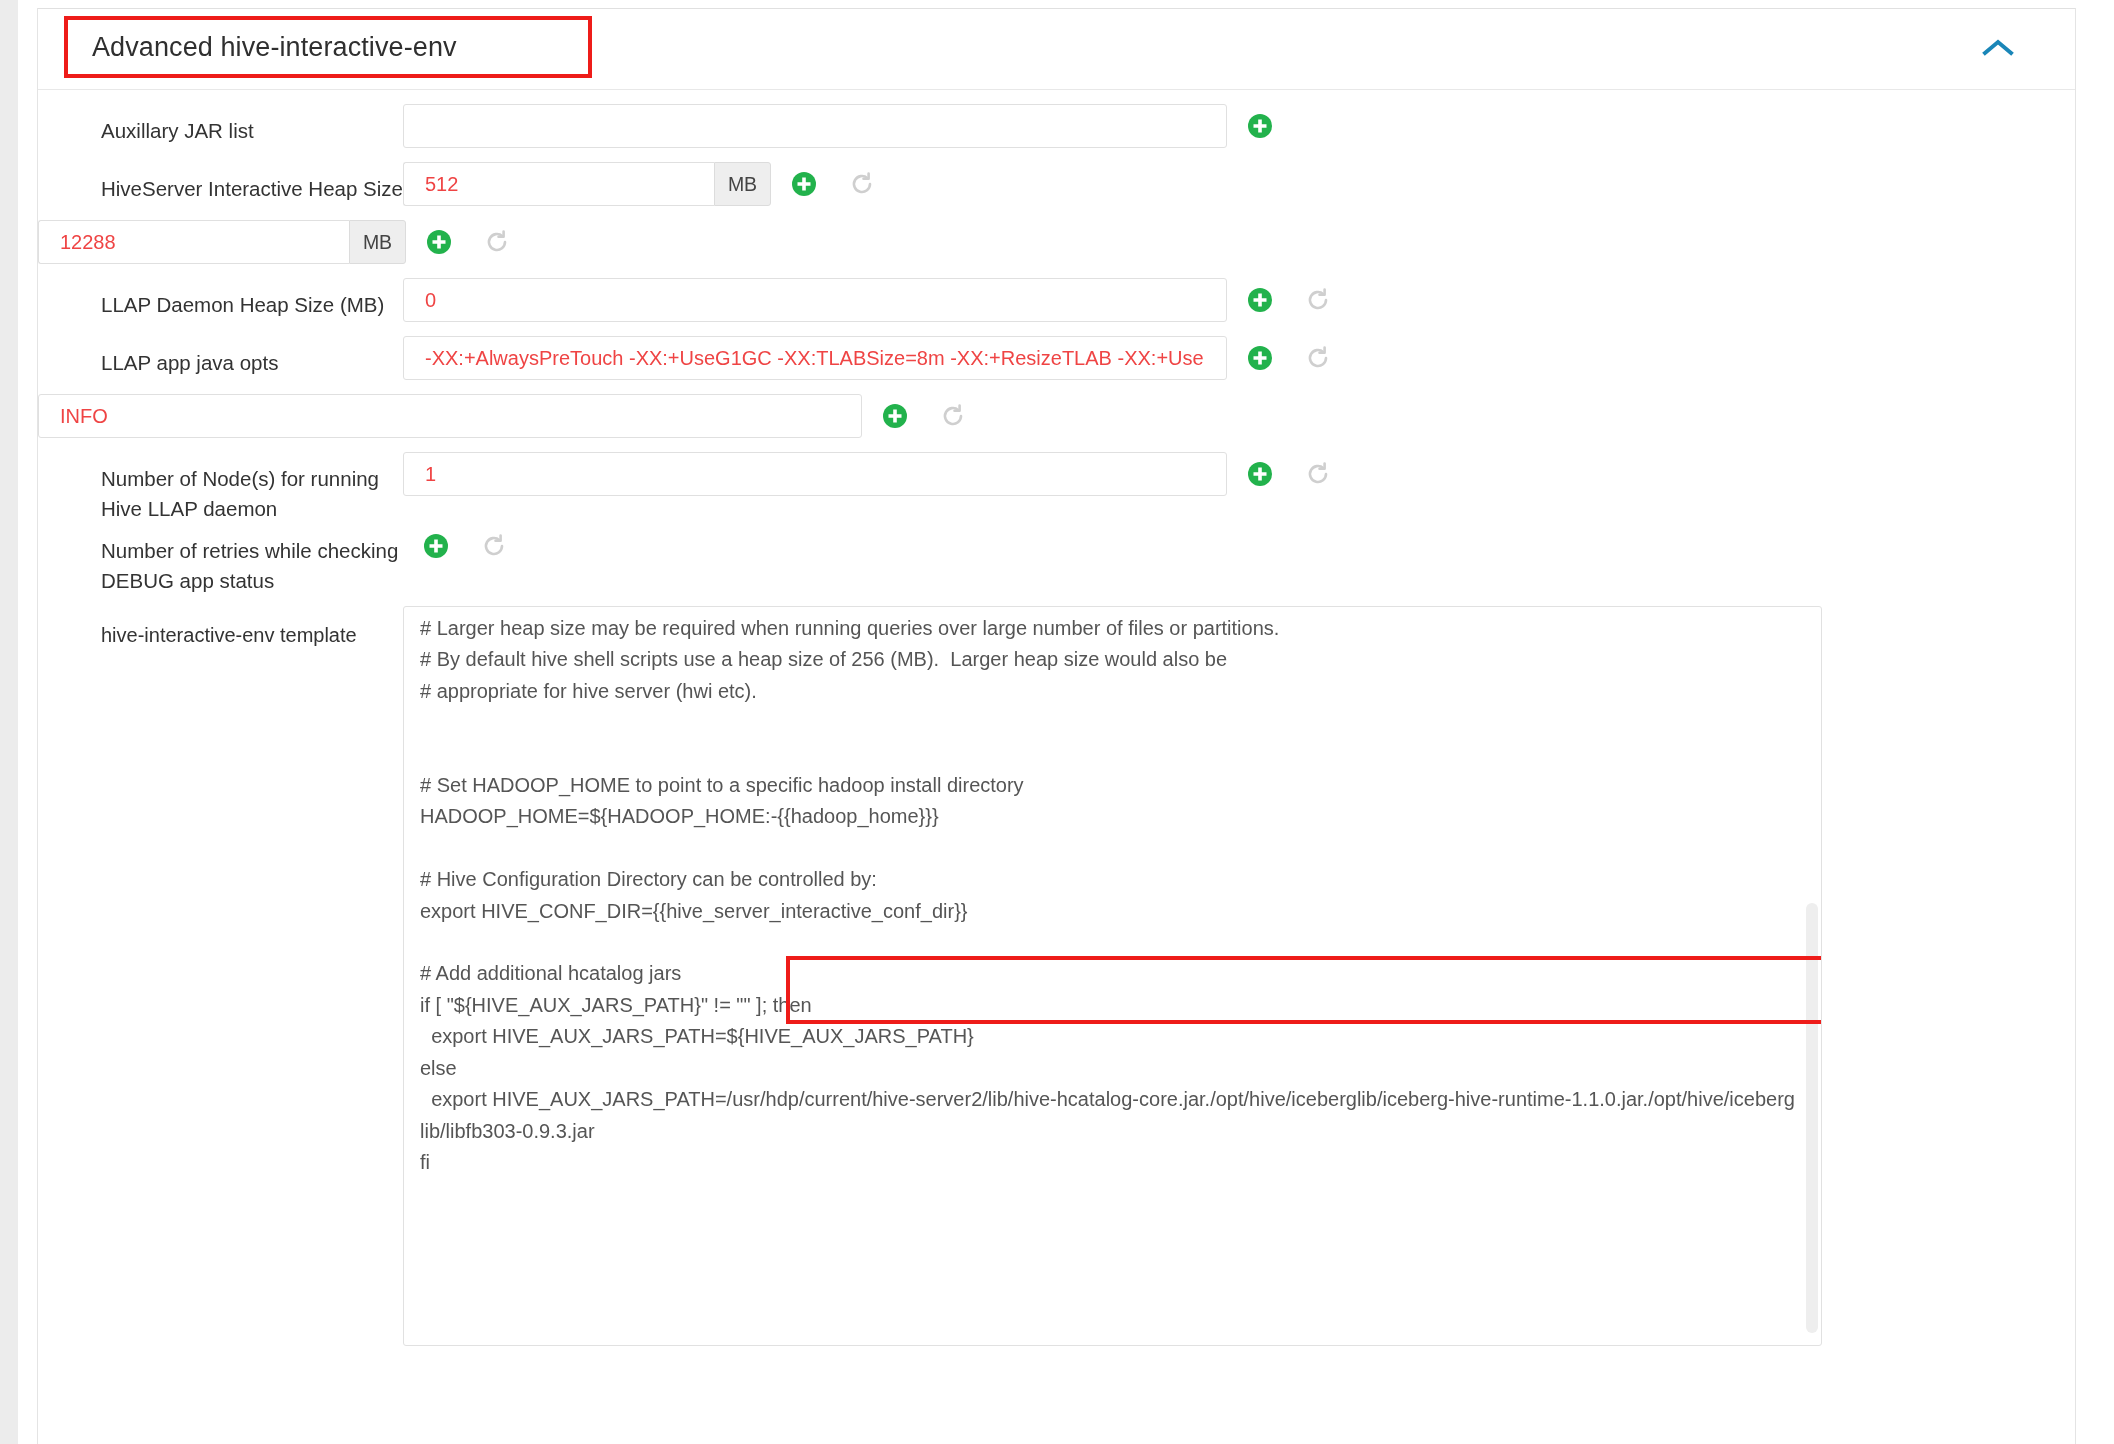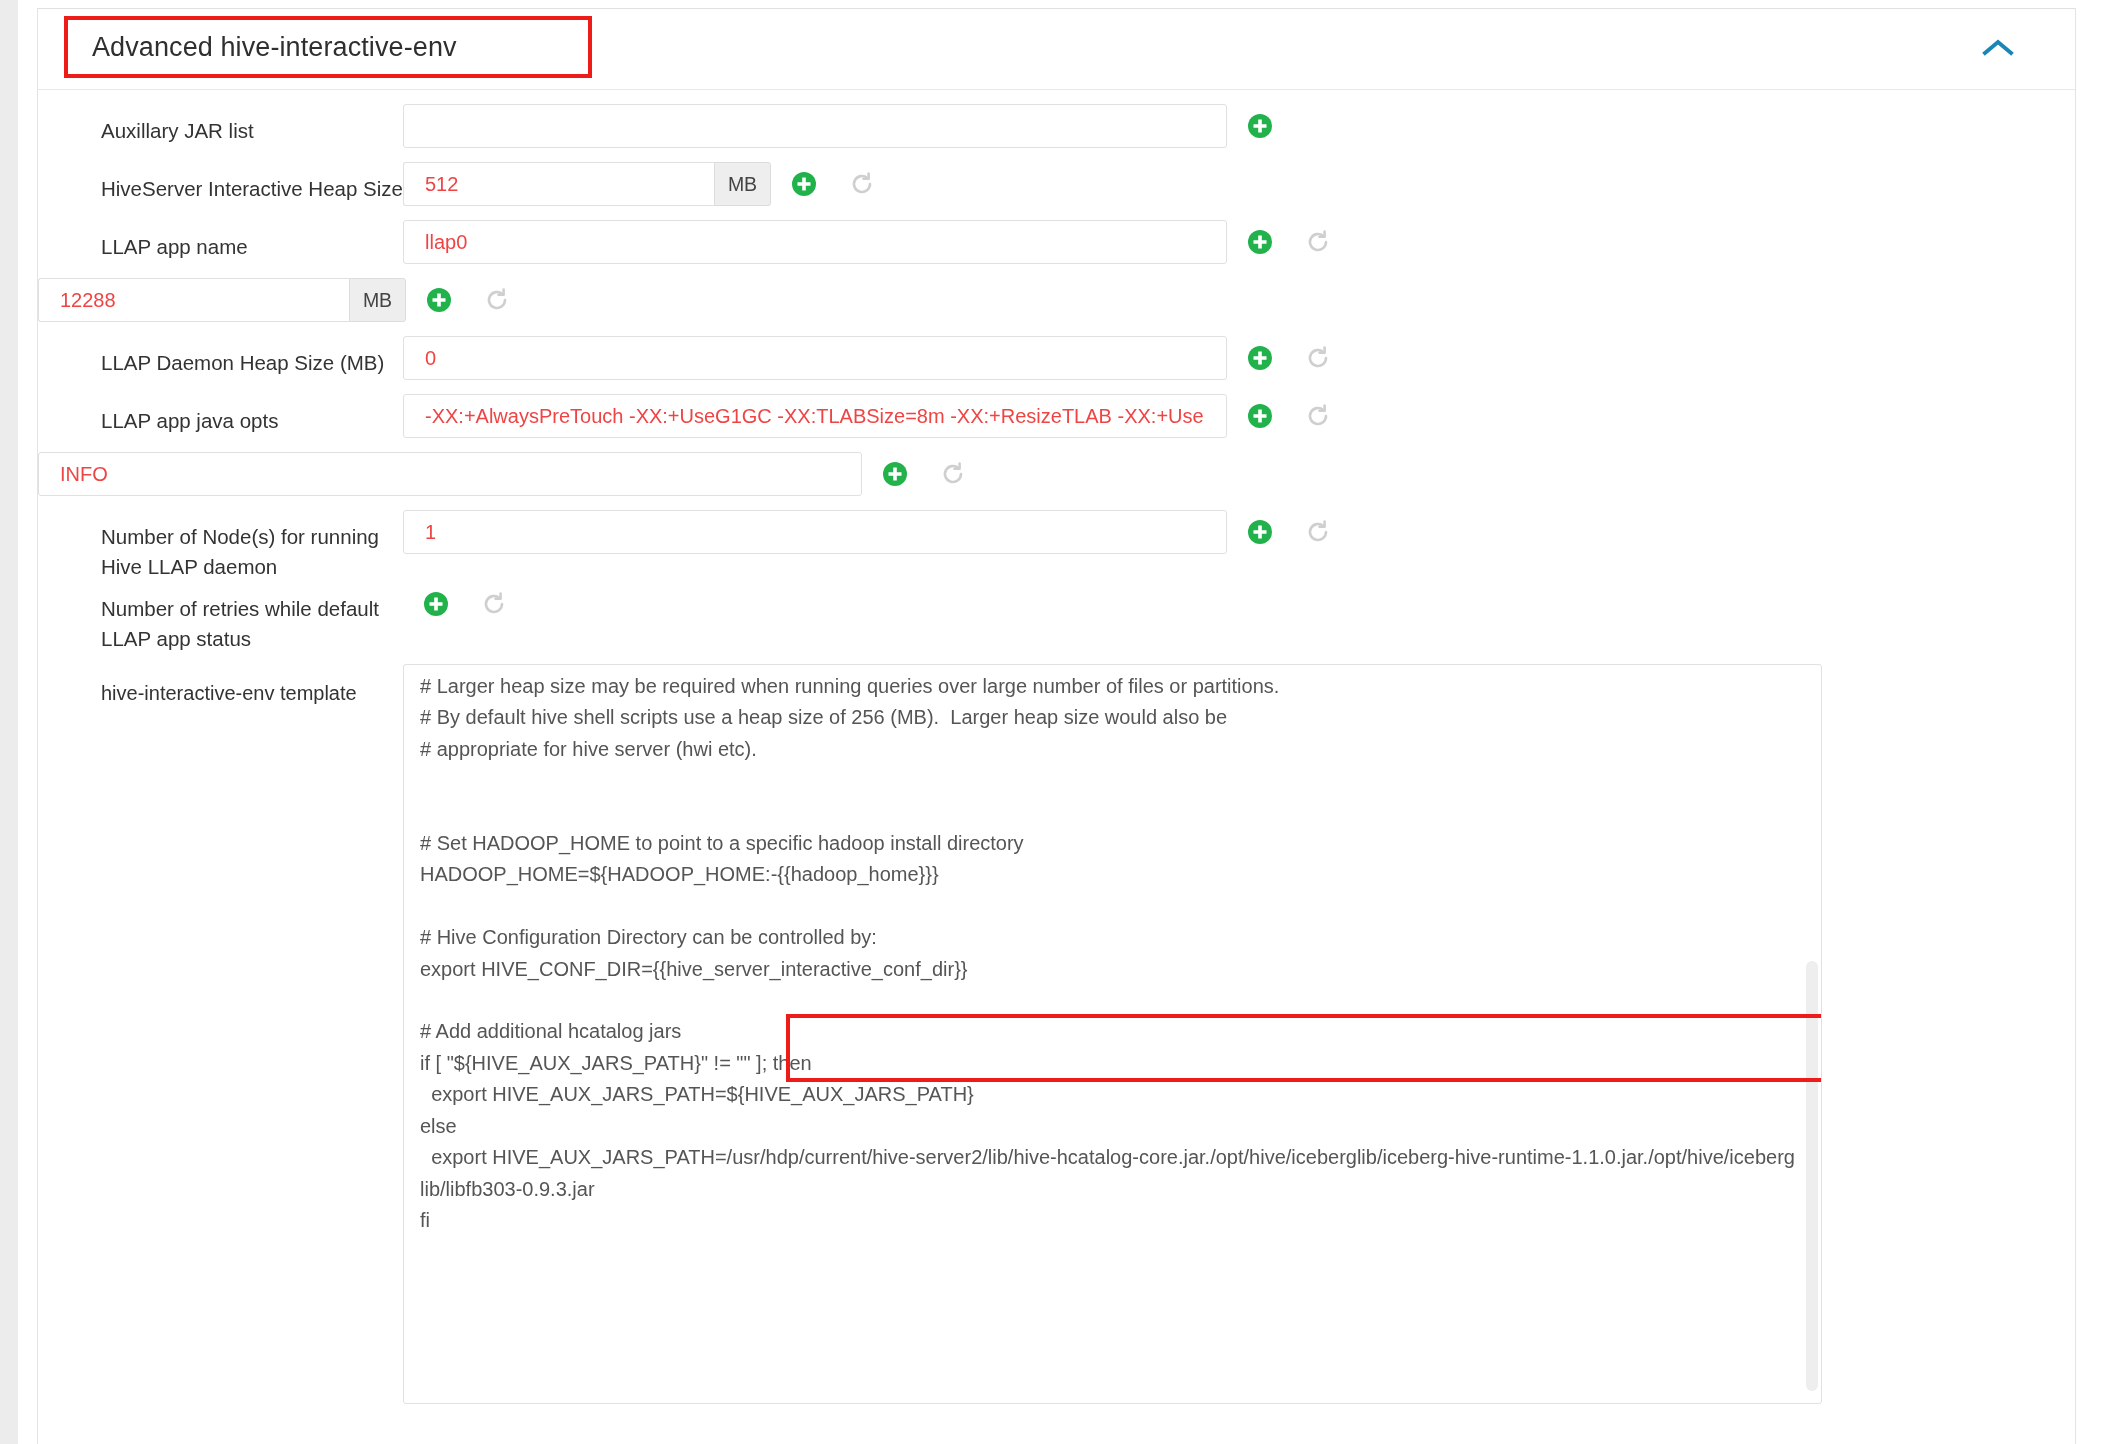--- a/index.html
+++ b/index.html
@@ -247,40 +247,20 @@
         </span>
         <span class="icon-btn refresh-icon">
           <svg width="26" height="26" viewBox="0 0 26 26">
               <path d="M21 13a8 8 0 1 1-2.6-5.9" fill="none" stroke="#cfcfcf" stroke-width="2.6" stroke-linecap="round"></path>
               <path d="M19.6 2.6v5.1h-5.1" fill="none" stroke="#cfcfcf" stroke-width="2.6" stroke-linecap="round" stroke-linejoin="round"></path>
             </svg>
         </span>
       </div>
     </div>
 
-    <div class="form-row">
-      <div class="f-label">LLAP app name</div>
-      <div class="f-control">
-        <div class="input-shell">
-          <input class="txt wide" type="text" value="llap0" style="">
-        </div>
-        <span class="icon-btn plus-icon">
-          <svg width="26" height="26" viewBox="0 0 26 26">
-              <circle cx="13" cy="13" r="12" fill="#22b24c"></circle>
-              <path d="M11.2 6.5h3.6v4.7h4.7v3.6h-4.7v4.7h-3.6v-4.7H6.5v-3.6h4.7z" fill="#fff"></path>
-            </svg>
-        </span>
-        <span class="icon-btn refresh-icon">
-          <svg width="26" height="26" viewBox="0 0 26 26">
-              <path d="M21 13a8 8 0 1 1-2.6-5.9" fill="none" stroke="#cfcfcf" stroke-width="2.6" stroke-linecap="round"></path>
-              <path d="M19.6 2.6v5.1h-5.1" fill="none" stroke="#cfcfcf" stroke-width="2.6" stroke-linecap="round" stroke-linejoin="round"></path>
-            </svg>
-        </span>
-      </div>
-    </div>
 
     <div class="form-row">
       <div class="f-control">
         <div class="input-shell">
           <input class="txt unit" type="text" value="12288" style="">
           <span class="unit-addon">MB</span>
         </div>
         <span class="icon-btn plus-icon">
           <svg width="26" height="26" viewBox="0 0 26 26">
               <circle cx="13" cy="13" r="12" fill="#22b24c"></circle>
@@ -373,21 +353,21 @@
         <span class="icon-btn refresh-icon">
           <svg width="26" height="26" viewBox="0 0 26 26">
               <path d="M21 13a8 8 0 1 1-2.6-5.9" fill="none" stroke="#cfcfcf" stroke-width="2.6" stroke-linecap="round"></path>
               <path d="M19.6 2.6v5.1h-5.1" fill="none" stroke="#cfcfcf" stroke-width="2.6" stroke-linecap="round" stroke-linejoin="round"></path>
             </svg>
         </span>
       </div>
     </div>
 
     <div class="form-row">
-      <div class="f-label">Number of retries while default LLAP app status</div>
+      <div class="f-label">Number of retries while checking DEBUG app status</div>
       <div class="f-control">
         <span class="icon-btn plus-icon">
           <svg width="26" height="26" viewBox="0 0 26 26">
               <circle cx="13" cy="13" r="12" fill="#22b24c"></circle>
               <path d="M11.2 6.5h3.6v4.7h4.7v3.6h-4.7v4.7h-3.6v-4.7H6.5v-3.6h4.7z" fill="#fff"></path>
             </svg>
         </span>
         <span class="icon-btn refresh-icon">
           <svg width="26" height="26" viewBox="0 0 26 26">
               <path d="M21 13a8 8 0 1 1-2.6-5.9" fill="none" stroke="#cfcfcf" stroke-width="2.6" stroke-linecap="round"></path>

